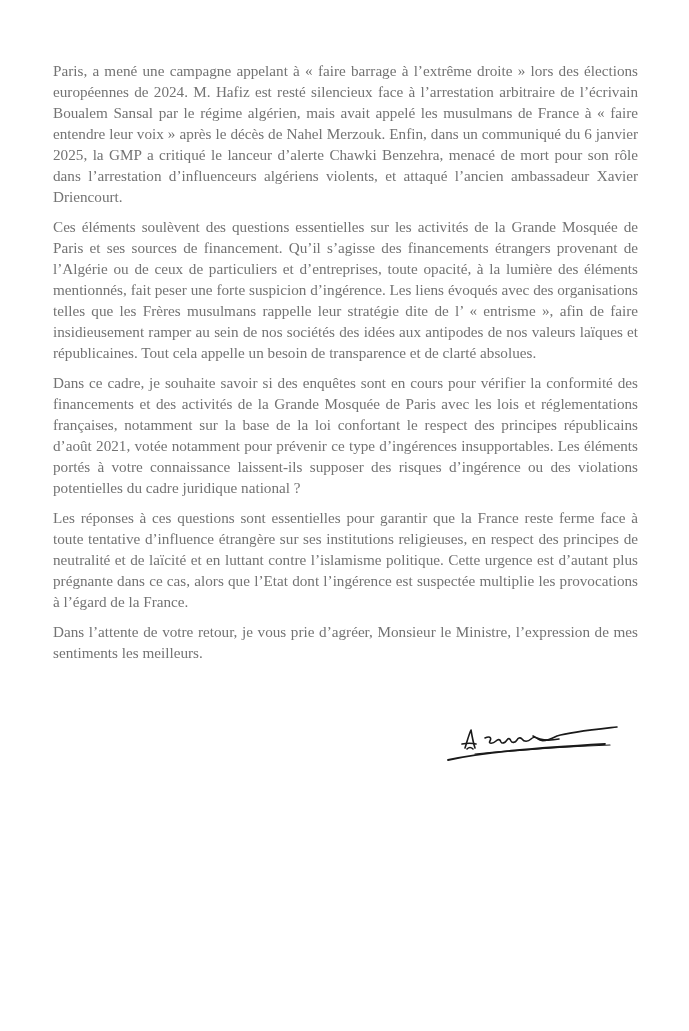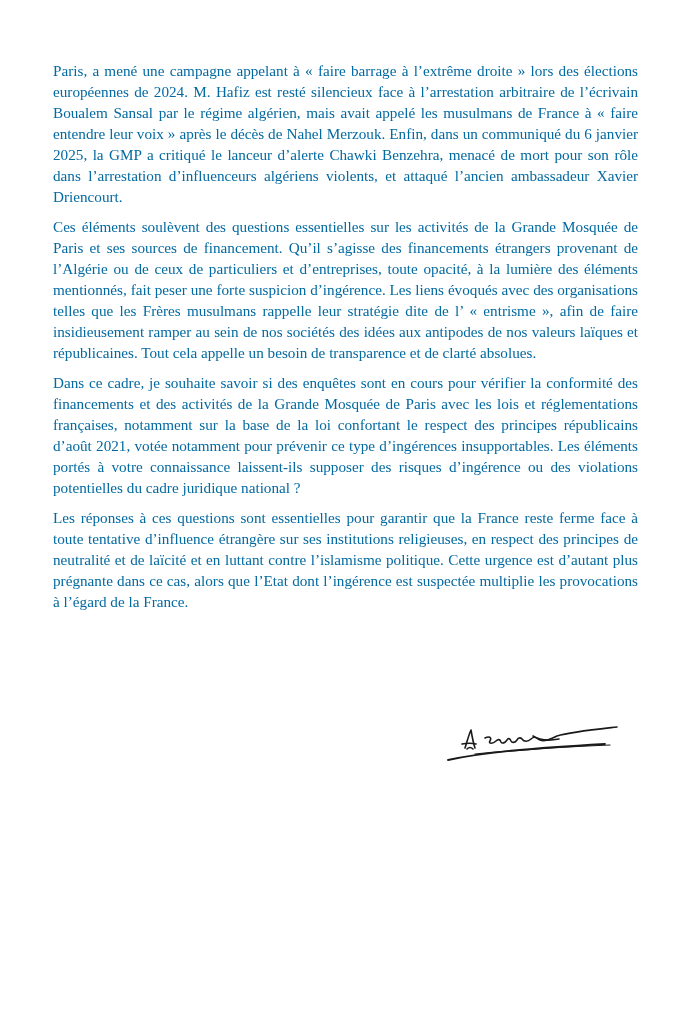--- a/index.html
+++ b/index.html
@@ -14,21 +14,21 @@
       overflow: hidden;
     }
     .page {
       position: absolute;
       left: 53px;
       top: 60px;
       width: 585px;
       font-family: "Liberation Serif", "DejaVu Serif", serif;
       font-size: 15.2px;
       line-height: 21px;
-      color: #0369a1;
+      color: #737373;
     }
     .para {
       margin: 0 0 9px 0;
       text-align: justify;
       hyphens: none;
     }
     .signature {
       position: absolute;
       left: 445px;
       top: 722px;
@@ -37,20 +37,21 @@
     }
   </style>
 </head>
 <body>
 
 <div class="page">
   <p class="para">Paris, a mené une campagne appelant à « faire barrage à l’extrême droite » lors des élections européennes de 2024. M. Hafiz est resté silencieux face à l’arrestation arbitraire de l’écrivain Boualem Sansal par le régime algérien, mais avait appelé les musulmans de France à « faire entendre leur voix » après le décès de Nahel Merzouk. Enfin, dans un communiqué du 6 janvier 2025, la GMP a critiqué le lanceur d’alerte Chawki Benzehra, menacé de mort pour son rôle dans l’arrestation d’influenceurs algériens violents, et attaqué l’ancien ambassadeur Xavier Driencourt.</p>
   <p class="para">Ces éléments soulèvent des questions essentielles sur les activités de la Grande Mosquée de Paris et ses sources de financement. Qu’il s’agisse des financements étrangers provenant de l’Algérie ou de ceux de particuliers et d’entreprises, toute opacité, à la lumière des éléments mentionnés, fait peser une forte suspicion d’ingérence. Les liens évoqués avec des organisations telles que les Frères musulmans rappelle leur stratégie dite de l’ « entrisme », afin de faire insidieusement ramper au sein de nos sociétés des idées aux antipodes de nos valeurs laïques et républicaines. Tout cela appelle un besoin de transparence et de clarté absolues.</p>
   <p class="para">Dans ce cadre, je souhaite savoir si des enquêtes sont en cours pour vérifier la conformité des financements et des activités de la Grande Mosquée de Paris avec les lois et réglementations françaises, notamment sur la base de la loi confortant le respect des principes républicains d’août 2021, votée notamment pour prévenir ce type d’ingérences insupportables. Les éléments portés à votre connaissance laissent-ils supposer des risques d’ingérence ou des violations potentielles du cadre juridique national ?</p>
   <p class="para">Les réponses à ces questions sont essentielles pour garantir que la France reste ferme face à toute tentative d’influence étrangère sur ses institutions religieuses, en respect des principes de neutralité et de laïcité et en luttant contre l’islamisme politique. Cette urgence est d’autant plus prégnante dans ce cas, alors que l’Etat dont l’ingérence est suspectée multiplie les provocations à l’égard de la France.</p>
+  <p class="para">Dans l’attente de votre retour, je vous prie d’agréer, Monsieur le Ministre, l’expression de mes sentiments les meilleurs.</p>
 </div>
 
 <div class="signature">
   <svg width="180" height="40" viewBox="0 0 180 40" xmlns="http://www.w3.org/2000/svg">
     <g fill="none" stroke="#1a1a1a" stroke-width="1.6" stroke-linecap="round" stroke-linejoin="round">
 
       <path d="M20 26 C 22 20, 24 12, 26 8 C 27 14, 28 20, 30 26"></path>
       <path d="M17 22 C 22 21, 27 21, 31 22"></path>
       <path d="M22 27 C 24 25, 26 25, 28 27"></path>
 

